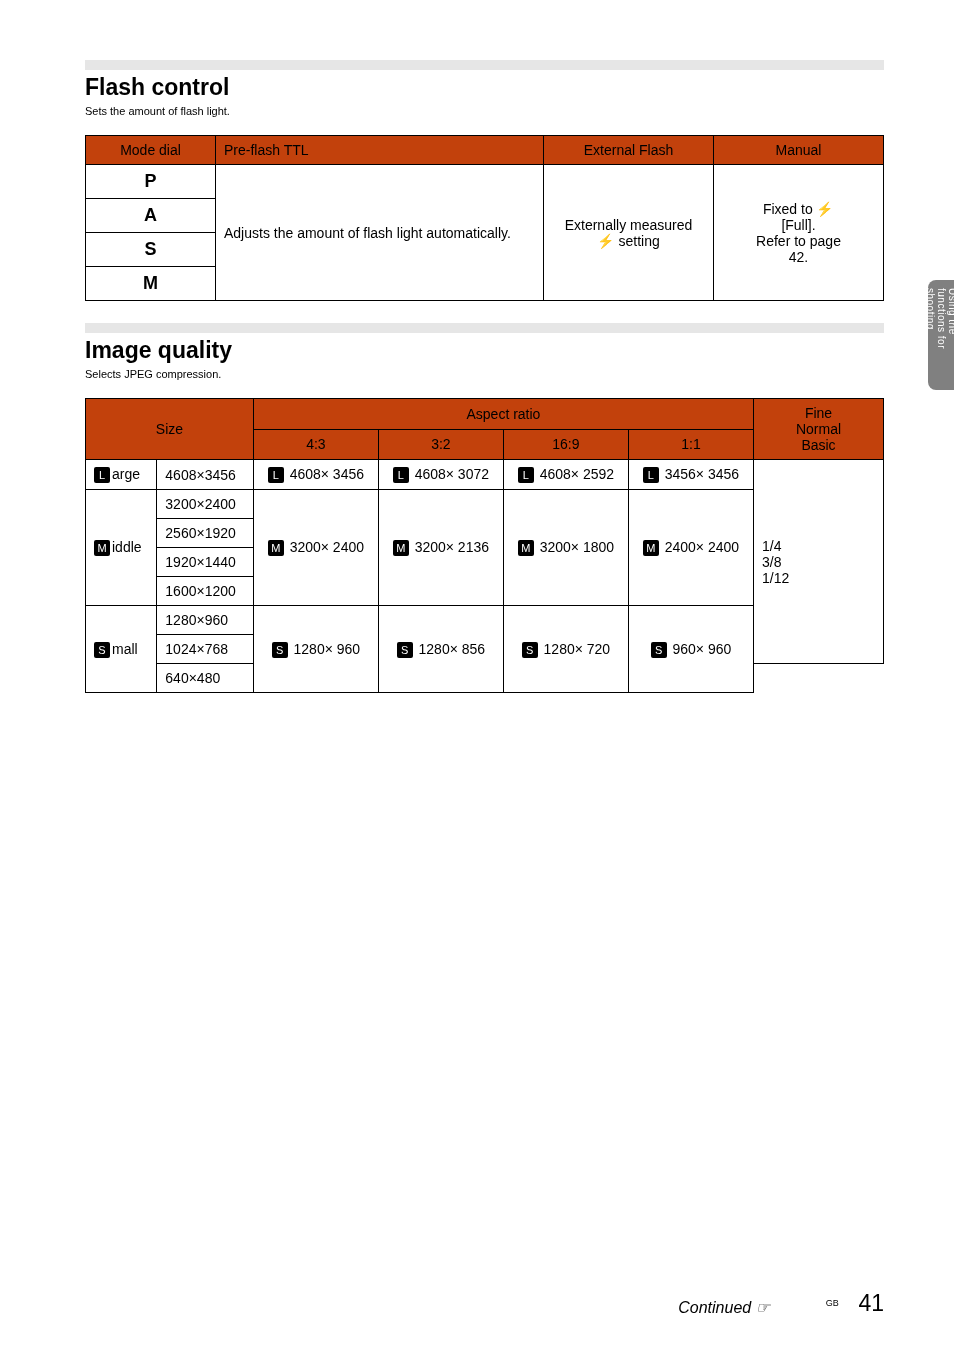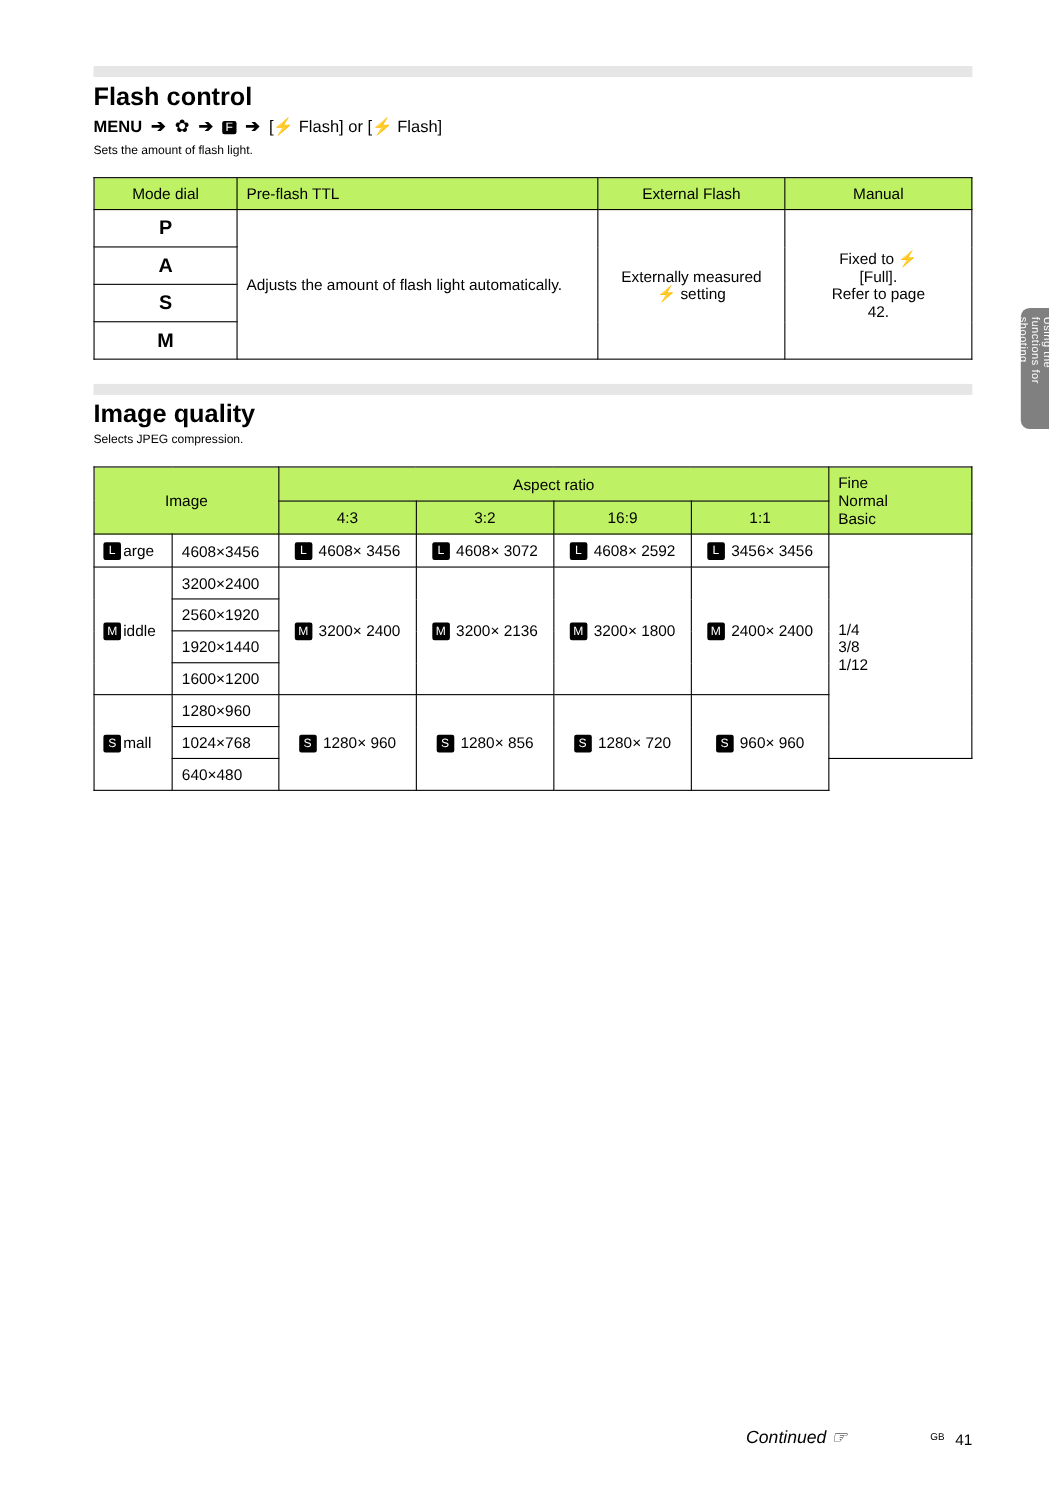--- a/index.html
+++ b/index.html
@@ -45,21 +45,21 @@
     font-size: 14px;
     margin-bottom: 22px;
   }
   th, td {
     border: 1px solid #000;
     padding: 6px 8px;
     vertical-align: middle;
     text-align: left;
   }
   th {
-    background: #bef264;
+    background: #c2410c;
     font-weight: normal;
   }
   .center { text-align: center; }
   .bold-center { text-align: center; font-weight: bold; font-size: 18px; }
   .side-tab {
     position: absolute;
     right: 0;
     top: 280px;
     width: 26px;
     height: 110px;
@@ -102,47 +102,38 @@
   .flash-icon::before { content: "⚡"; }
   .dot-icon::before {content:"◀"; font-size:12px;}
   .dots::after { content:"⋮⋮"; letter-spacing:-3px; font-size:9px; vertical-align:middle; margin-left:1px;}
   .footer {
     position: absolute;
     bottom: 40px;
     right: 70px;
     font-size: 13px;
   }
   .footer .sup { font-size: 9px; vertical-align: super; }
-  .footer .pg { font-size: 14px; margin-left: 6px; }
+  .footer .pg { font-size: 23px; margin-left: 16px; }
   .continued {
     position: absolute;
     bottom: 40px;
     right: 184px;
     font-size: 16px;
     font-style: italic;
   }
   .row2-header th { text-align: center; }
   .sizecell { white-space: nowrap; }
 </style>
 </head>
 <body>
 
 <div class="page">
 
   <div class="section-rule"></div>
   <div class="section-title">Flash control</div>
-  <div class="breadcrumb">
-    <b>MENU</b>
-    <span class="arrow">➔</span>
-    <span class="gear-icon"></span>
-    <span class="arrow">➔</span>
-    <span class="tab-icon">F</span>
-    <span class="arrow">➔</span>
-    <span>[</span><span class="flash-icon"></span><span> Flash] or [</span><span class="flash-icon"></span><span> Flash]</span>
-  </div>
   <div class="subtext">Sets the amount of flash light.</div>
 
   <table>
     <tbody>
         <tr>
       <th class="center" style="width:130px">Mode dial</th>
       <th>Pre-flash TTL</th>
       <th class="center" style="width:170px">External Flash</th>
       <th class="center" style="width:170px">Manual</th>
     </tr>
@@ -173,23 +164,23 @@
   </tbody>
     </table>
 
   <div class="section-rule"></div>
   <div class="section-title">Image quality</div>
   <div class="subtext">Selects JPEG compression.</div>
 
   <table>
     <tbody>
         <tr class="row2-header">
-      <th colspan="2" rowspan="2">Image</th>
+      <th colspan="2" rowspan="2">Size</th>
       <th colspan="4">Aspect ratio</th>
-      <th rowspan="2" style="width:130px;text-align:left">
+      <th rowspan="2" style="width:130px;text-align:center">
         <span>Fine</span><br>
         <span>Normal</span><br>
         <span>Basic</span>
       </th>
     </tr>
     <tr class="row2-header">
       <th>4:3</th>
       <th>3:2</th>
       <th>16:9</th>
       <th>1:1</th>

